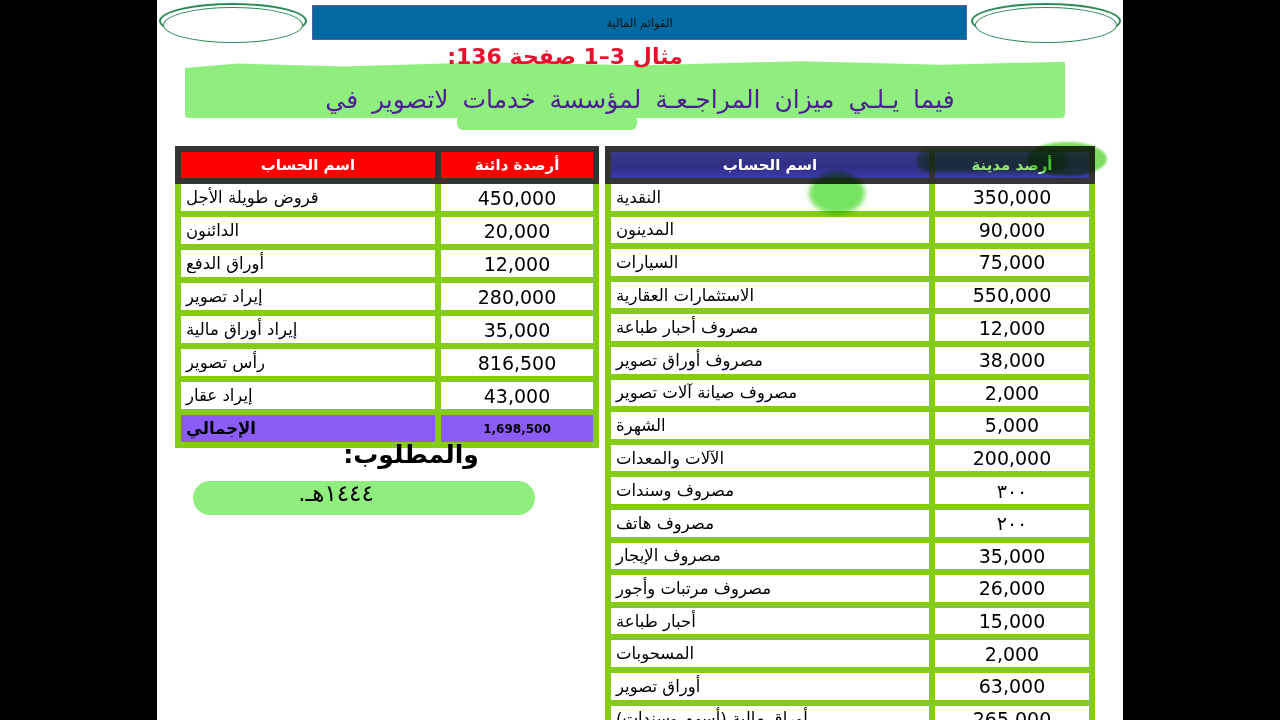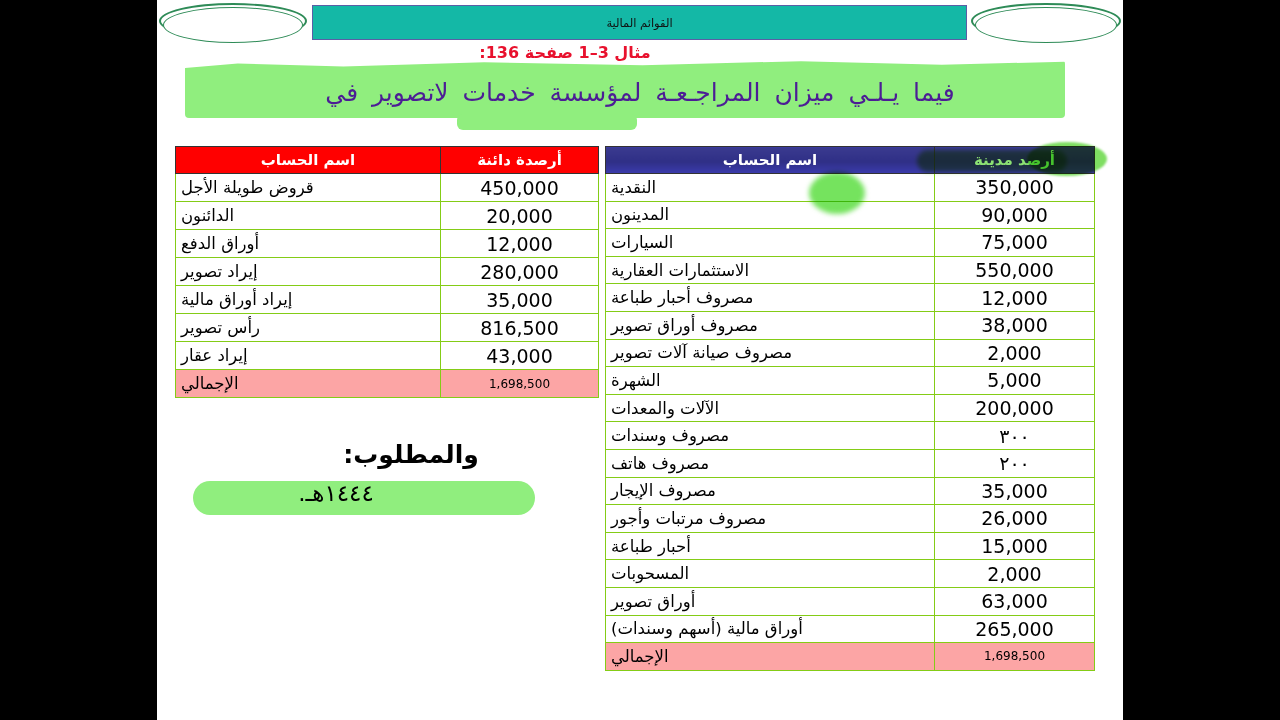--- a/index.html
+++ b/index.html
@@ -26,29 +26,29 @@
     position:absolute;inset:2px;border:1px solid #2e8b57;border-radius:50%;
     pointer-events:none;
   }
   .ell-left{left:2px;width:148px;}
   .ell-right{right:2px;width:150px;}
   .ell-left .txt{font-size:19px;font-weight:bold;color:#000;font-family:"Liberation Serif",serif;}
   .ell-right .txt{font-size:17px;font-weight:bold;color:#000;
     font-family:"DejaVu Sans",sans-serif;letter-spacing:.5px;}
   .hdr-box{
     position:absolute;left:155px;right:156px;top:3px;height:33px;
-    border:1px solid #5b5ea6;background:#14b8a6;
+    border:1px solid #5b5ea6;background:#0369a1;
     display:flex;align-items:center;justify-content:center;
   }
   .hdr-box .txt{font-size:11.5px;color:#111;font-family:"DejaVu Sans",sans-serif;}
 
   
   .title-wrap{position:absolute;left:0;top:44px;width:966px;}
   .t-line1{
-    position:relative;text-align:center;font-size:16px;font-weight:bold;
+    position:relative;text-align:center;font-size:22px;font-weight:bold;
     color:#e8112d;font-family:"DejaVu Sans",sans-serif;
     direction:rtl;line-height:1.15;padding-right:150px;
   }
   .t-line2{
     position:relative;margin-top:16px;text-align:center;font-size:25px;
     color:#4c1d95;font-family:"DejaVu Sans",sans-serif;direction:rtl;
     line-height:1.2;word-spacing:6px;
   }
   .hl-title{
     position:absolute;left:28px;top:16px;width:880px;height:58px;
@@ -58,31 +58,31 @@
   .hl-title2{
     position:absolute;left:300px;top:70px;width:180px;height:16px;
     background:#90ee7e;border-radius:6px;z-index:0;
   }
   .t-line1 span,.t-line2 span{position:relative;z-index:2;}
 
   
   table{border-collapse:collapse;table-layout:fixed;}
   .tbl{position:absolute;direction:rtl;}
   .tbl td,.tbl th{
-    border:1px solid #84cc16;padding:0 5px;height:25px;
+    border:6px solid #84cc16;padding:0 5px;height:25px;
     font-family:"DejaVu Sans",sans-serif;color:#000;
     white-space:nowrap;overflow:hidden;background:#fff;
   }
   .tbl th{
     color:#fff;font-weight:bold;font-size:15px;text-align:center;
     border-color:#333;height:26px;
   }
   .c-name{text-align:left;font-size:16.5px;direction:rtl;margin-left:48px;}
   .c-val {text-align:center;font-size:19px;font-family:"Liberation Sans",sans-serif;}
-  .total td{background:#fca5a5;font-weight:normal;}
+  .total td{background:#8b5cf6;font-weight:bold;}
   .total .c-val{font-size:12px;}
 
   
   #tbl-credit{left:18px;top:146px;width:424px;}
   #tbl-credit th{background:#ff0000;}
   #tbl-credit td{height:27px;}
 
   
   #tbl-debit{left:448px;top:146px;width:490px;}
   #tbl-debit th{background:linear-gradient(180deg,#3a3a8f 0%,#2f2f86 55%,#3b3bad 100%);}

